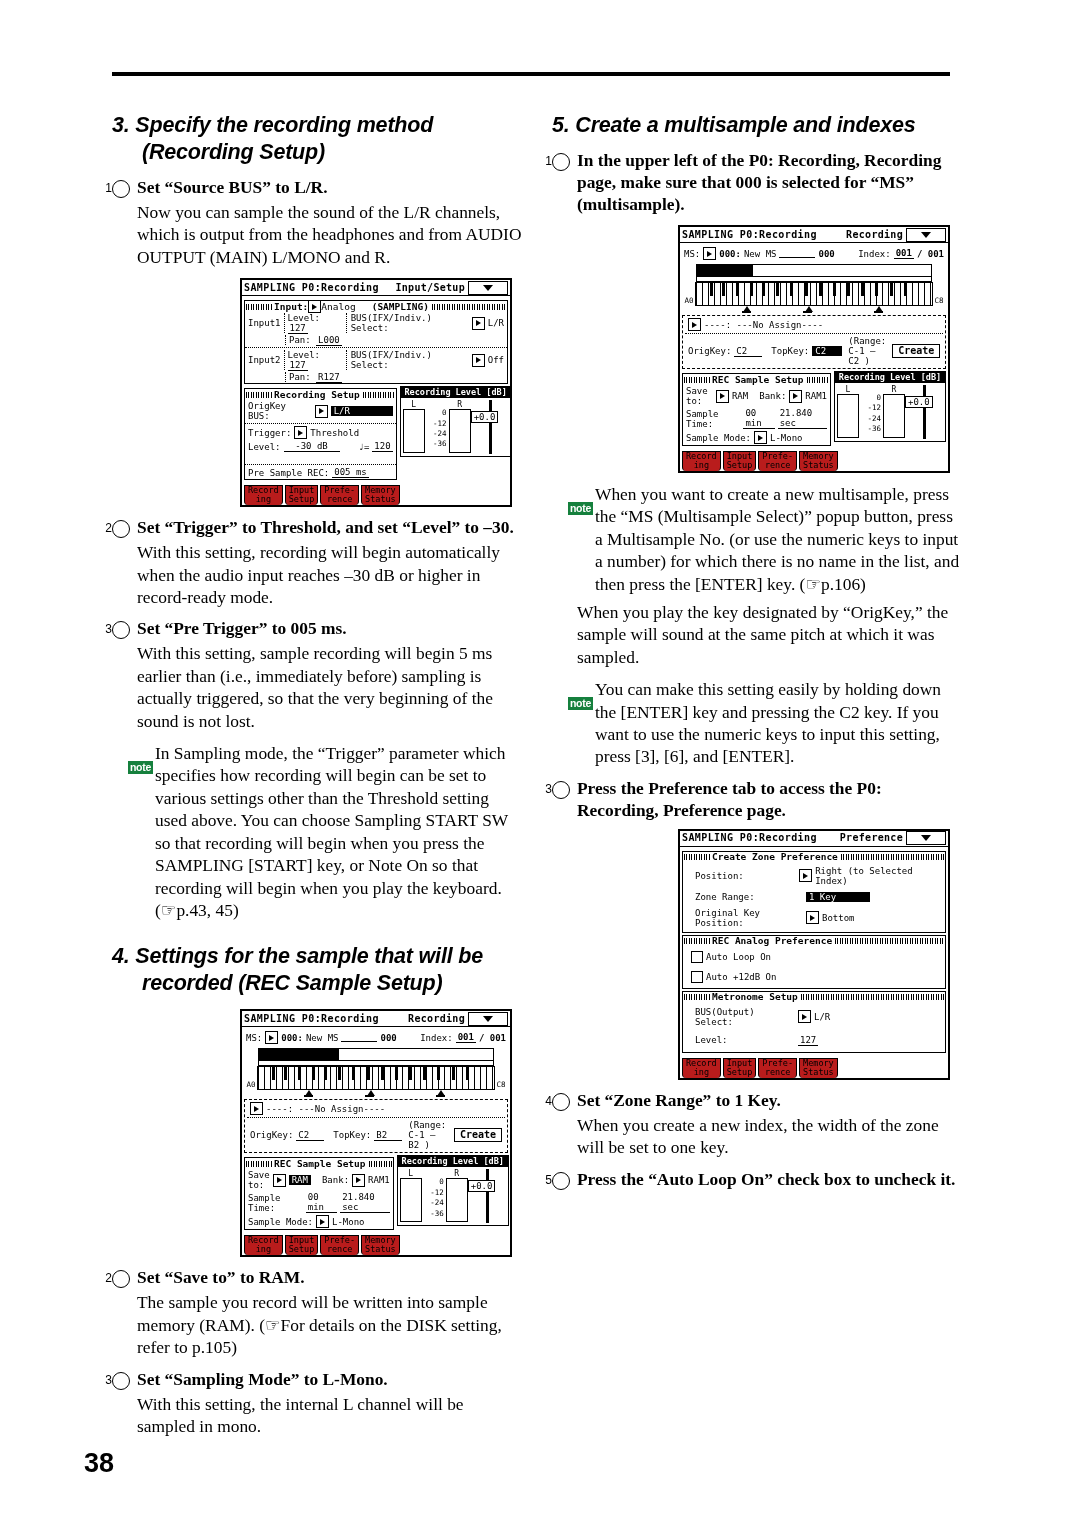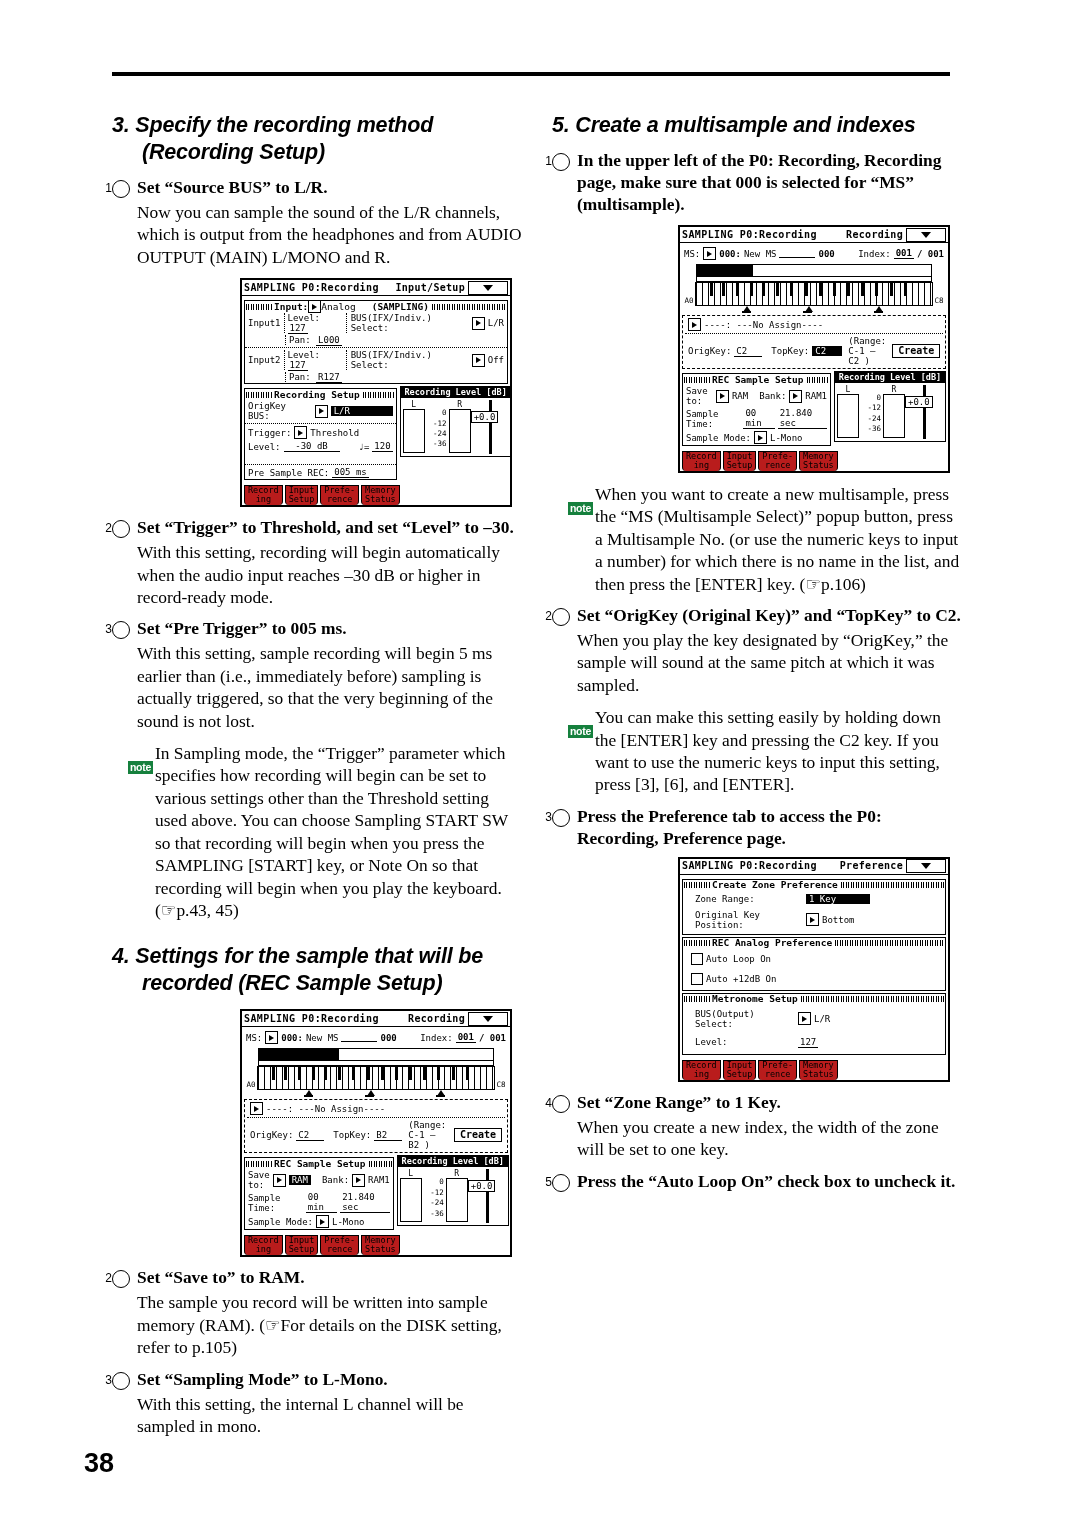--- a/index.html
+++ b/index.html
@@ -657,23 +657,20 @@
           <span class="tab"><span>Memory</span><br><span>Status</span></span>
         </div>
       </div>
     </div>
 
     <div class="notewrap">
       <span class="noteicon">note</span>
       <p>When you want to create a new multisample, press the “MS (Multisample Select)” popup button, press a Multisample No. (or use the numeric keys to input a number) for which there is no name in the list, and then press the [ENTER] key. (☞p.106)</p>
     </div>
 
-    <div class="step">
-      <span class="num">2</span><span>Set “OrigKey (Original Key)” and “TopKey” to C2.</span>
-    </div>
     <p class="body">When you play the key designated by “OrigKey,” the sample will sound at the same pitch at which it was sampled.</p>
 
     <div class="notewrap">
       <span class="noteicon">note</span>
       <p>You can make this setting easily by holding down the [ENTER] key and pressing the C2 key. If you want to use the numeric keys to input this setting, press [3], [6], and [ENTER].</p>
     </div>
 
     <div class="step">
       <span class="num">3</span><span>Press the Preference tab to access the P0: Recording, Preference page.</span>
     </div>
@@ -689,20 +686,27 @@
             </span>
         </div>
         <div class="lcd-body">
           <div class="grp">
             <div class="grp-hdr">
               <span class="hatchL"></span>
               <span>Create Zone Preference</span>
               <span class="hatch"></span>
             </div>
             <div class="row" style="padding:3px 3px 3px 12px;">
+              <span style="width:108px;">Position:</span>
+              <span class="pop">
+                  <span class="tri"></span>
+                </span>
+              <span>Right (to Selected Index)</span>
+            </div>
+            <div class="row" style="padding:3px 3px 3px 12px;">
               <span style="width:108px;">Zone Range:</span>
               <span class="inv" style="min-width:58px;display:inline-block;">1 Key</span>
             </div>
             <div class="row" style="padding:3px 3px 4px 12px;">
               <span style="width:108px;">Original Key Position:</span>
               <span class="pop">
                   <span class="tri"></span>
                 </span>
               <span>Bottom</span>
             </div>

